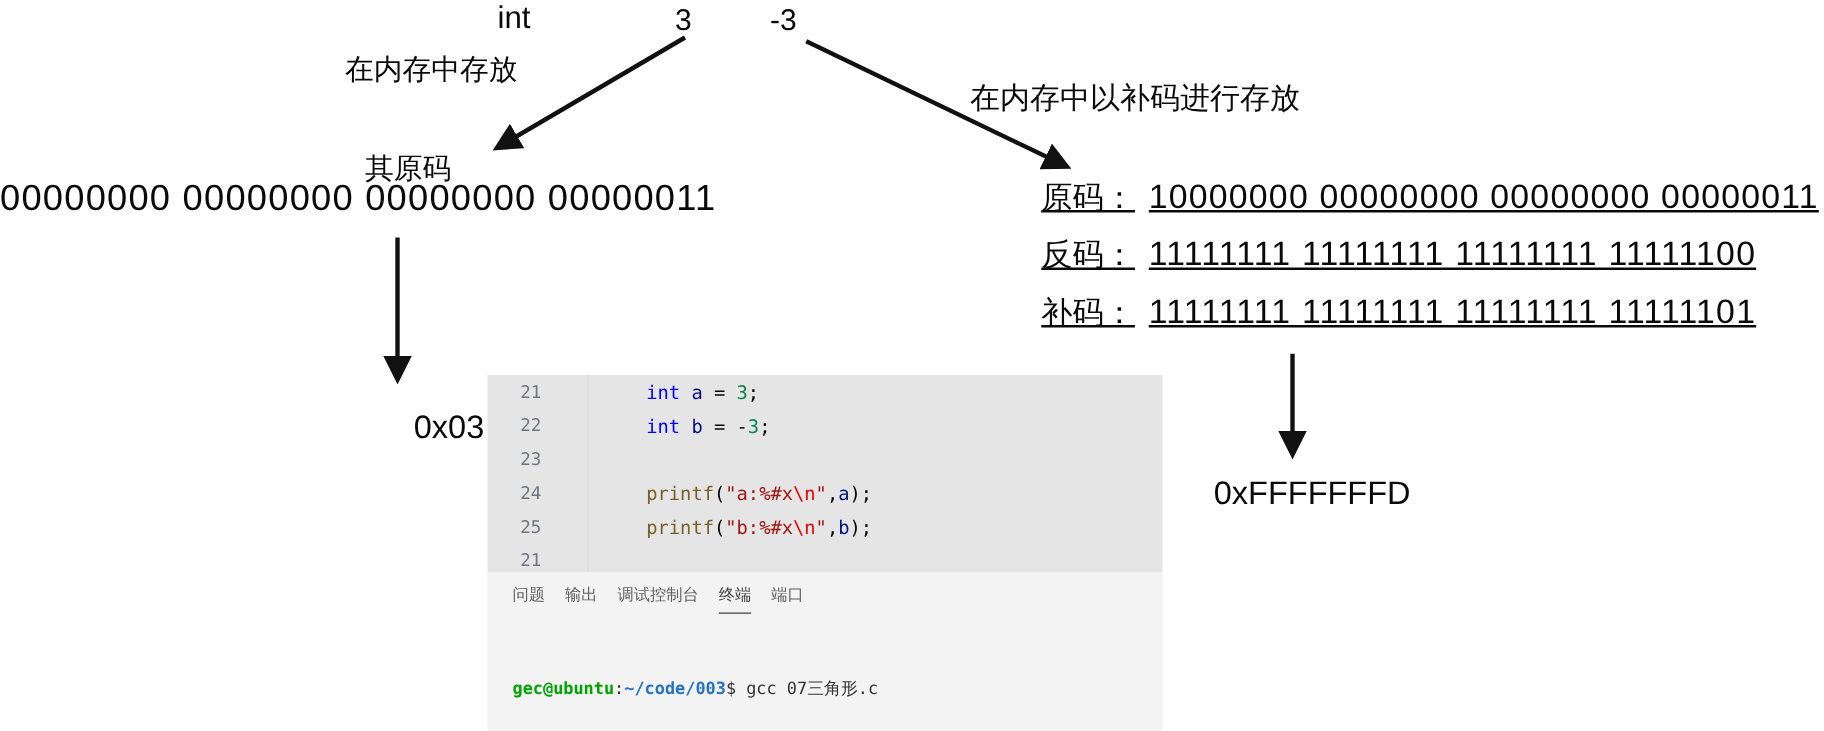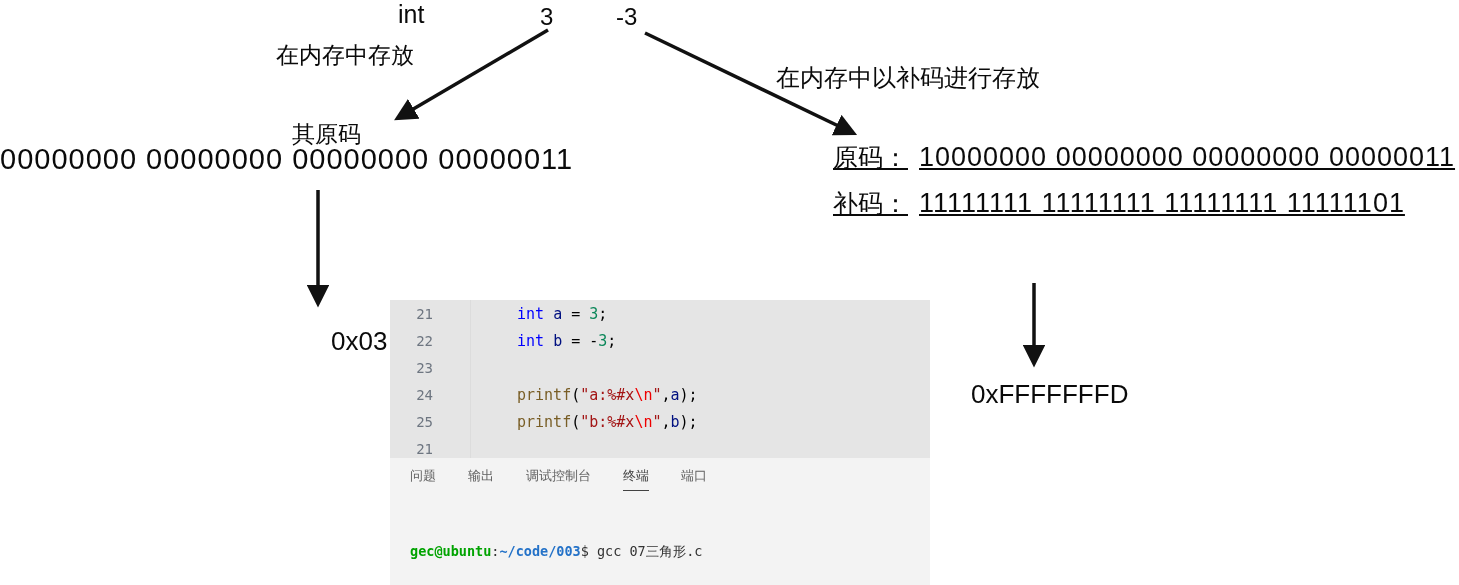--- a/index.html
+++ b/index.html
@@ -49,21 +49,21 @@
   .tok-fn  { color:#795e26; }
   .tok-str { color:#a31515; }
   .tok-esc { color:#ee0000; }
 
   
   .panel {
     left:390px; top:458px; width:540px; height:127px;
     background:#f3f3f3; overflow:hidden;
   }
   .panel-tabs {
-    display:flex; gap:32px;
+    display:flex; gap:16px;
     padding:9px 0 0 20px;
     font-size:13px; color:#616161;
   }
   .panel-tab { padding-bottom:5px; cursor:default; }
   .panel-tab.active { color:#424242; border-bottom:1px solid #424242; }
   .term-body {
     padding:8px 0 0 20px;
     font-family:"DejaVu Sans Mono", monospace; font-size:13.5px;
     line-height:21px; white-space:pre;
   }
@@ -93,20 +93,24 @@
 <div class="abs left-note-2">其原码</div>
 <div class="abs right-note">在内存中以补码进行存放</div>
 <div class="abs pos-binary">00000000 00000000 00000000 00000011</div>
 <div class="abs pos-hex">0x03</div>
 <div class="abs neg-hex">0xFFFFFFFD</div>
 
 <div class="abs neg-rows">
   <div class="neg-row">
     <span class="lbl">原码：</span>
     <span class="bits">10000000 00000000 00000000 00000011</span>
+  </div>
+  <div class="neg-row">
+    <span class="lbl">反码：</span>
+    <span class="bits">11111111 11111111 11111111 11111100</span>
   </div>
   <div class="neg-row">
     <span class="lbl">补码：</span>
     <span class="bits">11111111 11111111 11111111 11111101</span>
   </div>
 </div>
 
 <div class="abs editor">
   <div class="code-row">
     <span class="lnum">21</span>

